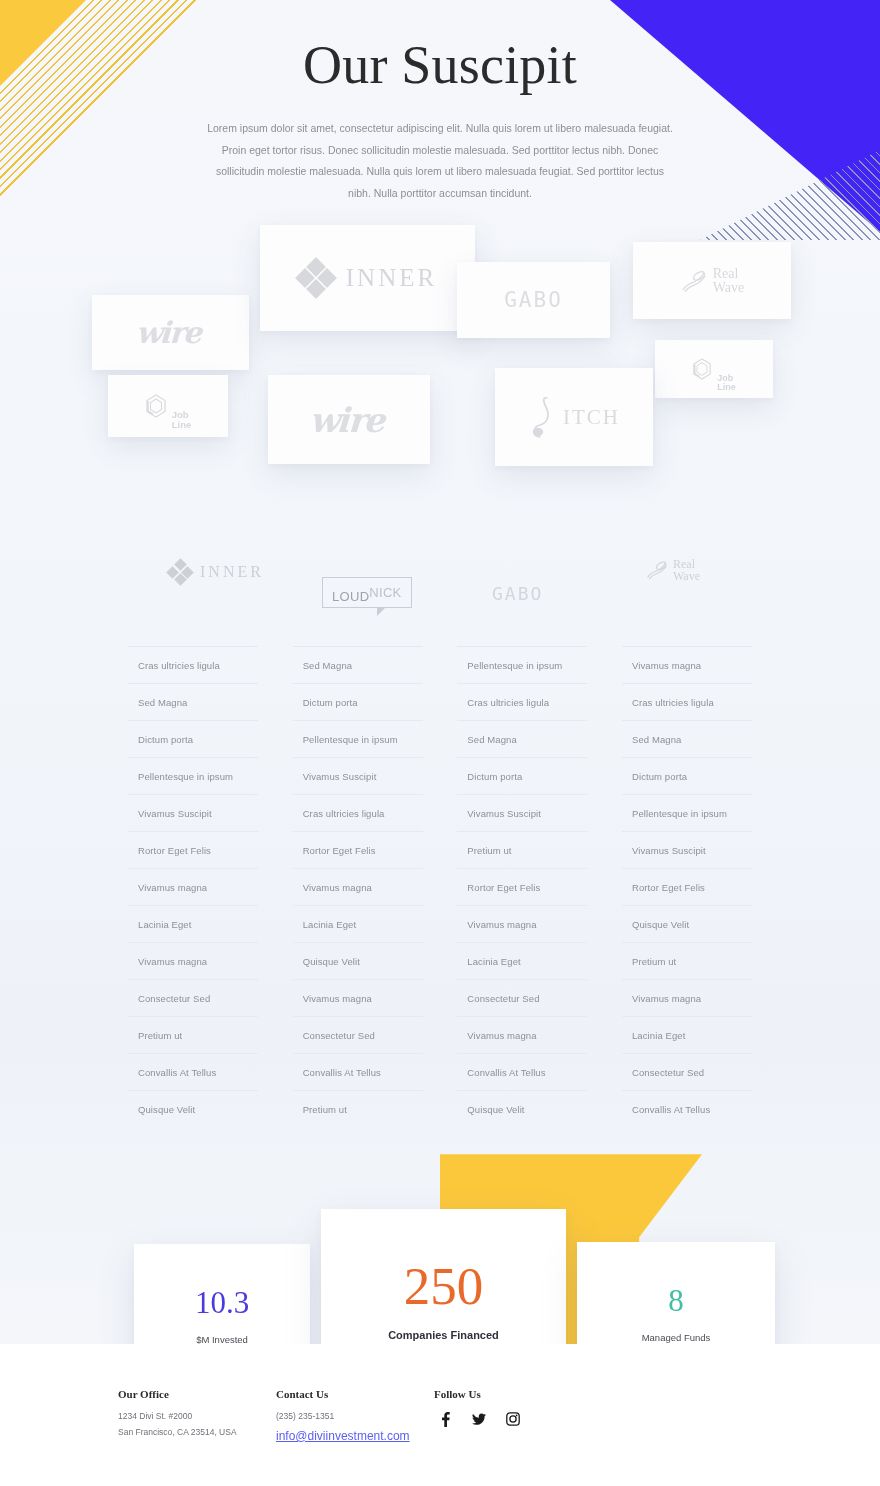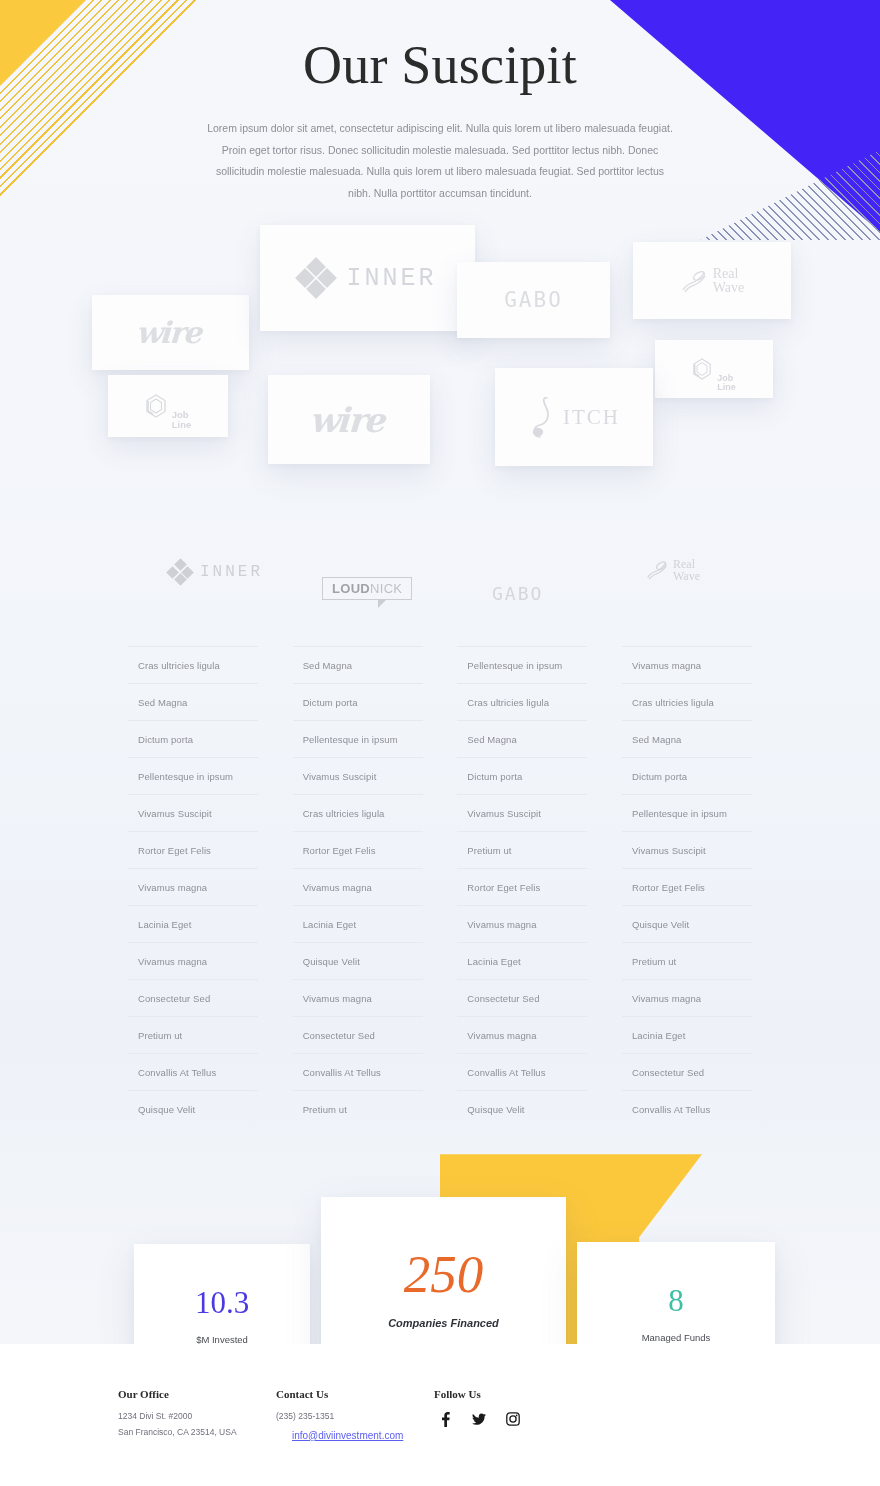--- a/index.html
+++ b/index.html
@@ -100,21 +100,21 @@
     display: flex;
     align-items: center;
     justify-content: center;
     box-shadow: 0 10px 28px rgba(80,92,130,0.11), 0 2px 6px rgba(80,92,130,0.05);
   }
   .lcard .logo { opacity: 0.55; }
 
   
   .logo { display: flex; align-items: center; justify-content: center; gap: 8px; }
   .logo-text-serif {
-    font-family: Liberation Mono, monospace;
+    font-family: Liberation Serif, serif;
     color: #b6b8bf;
     letter-spacing: 3px;
   }
   .logo-script {
     font-family: "DejaVu Serif", serif;
     font-style: italic;
     font-weight: 700;
     color: #c3c5cc;
     letter-spacing: -2px;
     transform: skewX(-6deg);
@@ -165,21 +165,21 @@
   .loudnick {
     display: inline-flex;
     align-items: center;
     border: 1.6px solid #b4b6bd;
     padding: 3px 9px;
     position: relative;
     font-family: "Liberation Sans", sans-serif;
     font-size: 13px;
     letter-spacing: 0.3px;
   }
-  .loudnick .bold { font-weight: 700; color: #6e7077; }
+  .loudnick .bold { font-weight: 400; color: #6e7077; margin-top: 8px; }
   .loudnick .thin { font-weight: 400; color: #9fa1a8; }
   .loudnick::after {
     content: "";
     position: absolute;
     bottom: -9px; left: 62%;
     width: 0; height: 0;
     border-left: 9px solid #b4b6bd;
     border-bottom: 9px solid transparent;
   }
 
@@ -265,25 +265,24 @@
     font-weight: 700;
     color: #2b2b2b;
     margin-bottom: 9px;
   }
   .fline {
     font-size: 8.5px;
     color: #6f7179;
     line-height: 1.85;
   }
   .flink {
-    font-size: 10px;
+    font-size: 12px;
     color: #5b5ff0;
     line-height: 1.85;
     display: inline-block;
-    margin-left: 16px;
   }
   .socials { display: flex; gap: 20px; margin-top: 12px; padding-left: 4px; }
   .social-icon {
     width: 14px; height: 14px;
     display: flex; align-items: center; justify-content: center;
     color: #1b1b1b;
   }
   .social-icon svg { display: block; }
 </style>
 </head>
@@ -497,21 +496,21 @@
   </div>
 
   <div class="stats-wrap">
     <div class="yellow-ribbon"></div>
 
     <div class="stat-card stat-sm" style="left:134px; top:91px;">
       <div class="stat-number" style="color:#4a3ae0;">10.3</div>
       <div class="stat-label">$M Invested</div>
     </div>
 
-    <div class="stat-card stat-lg" style="left:321px; top:44px;font-style:italic;">
+    <div class="stat-card stat-lg" style="left:321px; top:56px;">
       <div class="stat-number" style="color:#e8692a;">250</div>
       <div class="stat-label">Companies Financed</div>
     </div>
 
     <div class="stat-card stat-sm" style="left:577px; top:89px; width:198px; height:144px;">
       <div class="stat-number" style="color:#41bfa5;">8</div>
       <div class="stat-label">Managed Funds</div>
     </div>
   </div>
 

